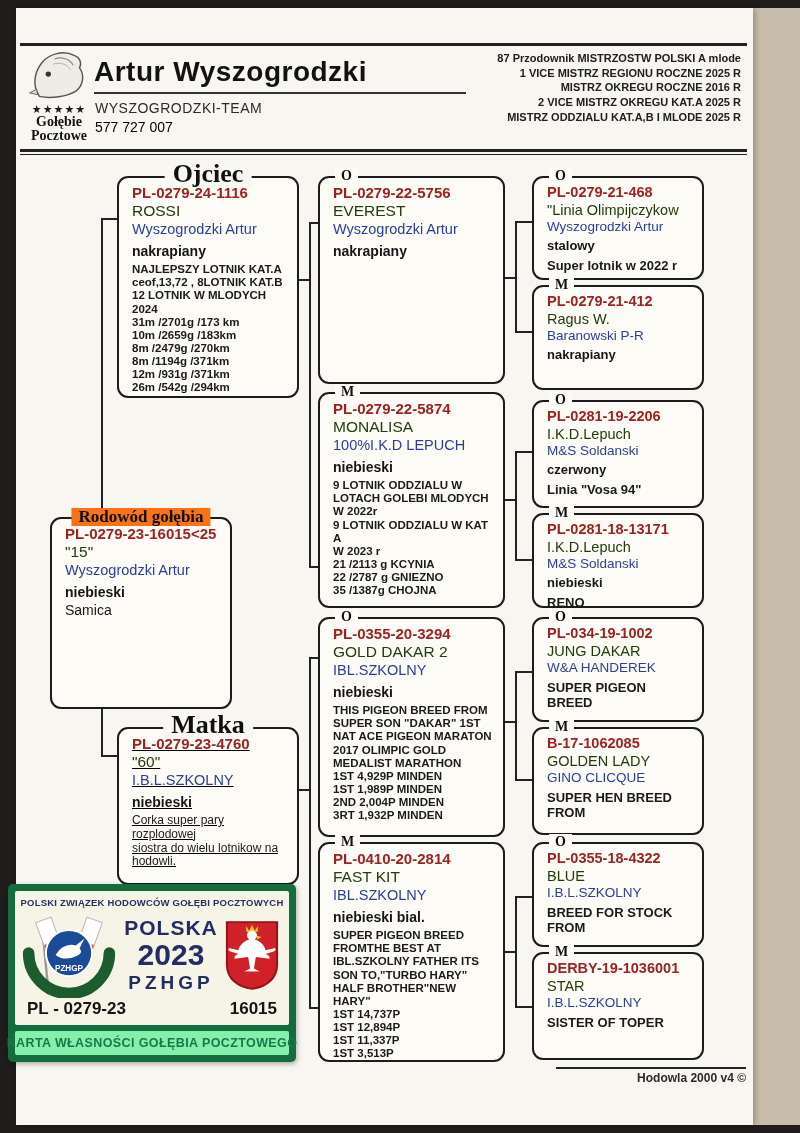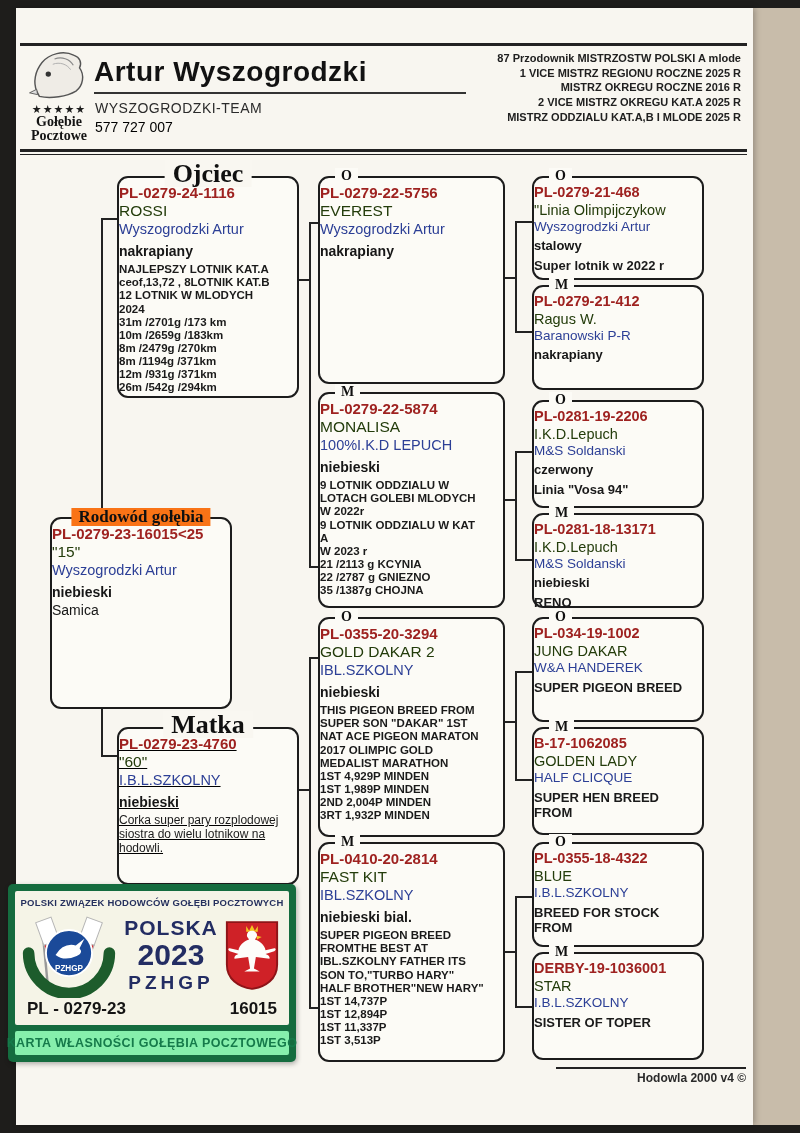--- a/index.html
+++ b/index.html
@@ -10,21 +10,21 @@
   .rule{position:absolute;background:#222;}
   
   .h-name{position:absolute;left:94px;top:56px;width:372px;font-size:28px;font-weight:bold;color:#121212;letter-spacing:.5px;border-bottom:2.5px solid #333;padding-bottom:4px;}
   .h-team{position:absolute;left:95px;top:100px;font-size:14px;color:#2b2b2b;letter-spacing:.5px;}
   .h-phone{position:absolute;left:95px;top:119px;font-size:14px;color:#000000;}
   .ach{position:absolute;right:59px;top:51px;text-align:right;font-size:11px;font-weight:bold;color:#202020;line-height:14.7px;}
   .logo{position:absolute;left:20px;top:50px;width:78px;text-align:center;}
   .logo-stars{font-size:11px;letter-spacing:1px;color:#1d1d1d;line-height:11px;}
   .logo-txt{font-family:"Liberation Serif",serif;font-weight:bold;font-size:14px;line-height:14px;color:#141414;}
   
-  .pbox{position:absolute;background:#fcfbf6;border:2.2px solid #1c1c1c;border-radius:11px;padding:5px 8px 4px 0;box-sizing:border-box;display:flex;flex-direction:column;z-index:2;}
+  .pbox{position:absolute;background:#fcfbf6;border:2.2px solid #1c1c1c;border-radius:11px;padding:5px 8px 4px 13px;box-sizing:border-box;display:flex;flex-direction:column;z-index:2;}
   .tag-big{position:absolute;top:-18px;left:50%;transform:translateX(-50%);background:#f9f7f1;padding:0 8px;font-family:"Liberation Serif",serif;font-weight:bold;font-size:26px;line-height:1.05;white-space:nowrap;color:#101010;}
   .tag-mid{position:absolute;top:-11px;left:50%;transform:translateX(-50%);background:#f97316;padding:0 7px;font-family:"Liberation Serif",serif;font-weight:bold;font-size:17px;line-height:1.05;white-space:nowrap;color:#101010;}
   .tag-sm{position:absolute;top:-10px;left:15px;background:#fcfbf6;padding:0 6px;font-family:"Liberation Serif",serif;font-weight:bold;font-size:14px;line-height:1.1;color:#101010;}
   .ring{font-weight:bold;font-size:15px;color:#9e2220;line-height:1.28;white-space:nowrap;}
   .pname{font-size:15.5px;color:#233c0b;line-height:1.22;white-space:nowrap;}
   .owner{font-size:14.5px;color:#2c3f96;line-height:1.24;white-space:nowrap;}
   .pcolor{font-size:14px;font-weight:bold;color:#161616;margin-top:3px;line-height:1.3;}
   .notes{font-size:11.5px;font-weight:bold;line-height:1.14;margin-top:3px;white-space:pre-line;color:#1a1a1a;}
   .sm .ring{font-size:14.5px;}
   .sm .pname{font-size:14.5px;}
@@ -250,21 +250,21 @@
     <div class="ring">PL-034-19-1002</div>
     <div class="pname">JUNG DAKAR</div>
     <div class="owner">W&amp;A HANDEREK</div>
     <div class="notes note-bottom">SUPER PIGEON BREED</div>
   </div>
 
   <div class="pbox sm" style="left:532px;top:727px;width:172px;height:108px;">
     <div class="tag-sm">M</div>
     <div class="ring">B-17-1062085</div>
     <div class="pname">GOLDEN LADY</div>
-    <div class="owner">HALF CLICQUE</div>
+    <div class="owner">GINO CLICQUE</div>
     <div class="notes note-bottom">SUPER HEN BREED FROM</div>
   </div>
 
   <div class="pbox sm" style="left:532px;top:842px;width:172px;height:105px;">
     <div class="tag-sm">O</div>
     <div class="ring">PL-0355-18-4322</div>
     <div class="pname">BLUE</div>
     <div class="owner">I.B.L.SZKOLNY</div>
     <div class="notes note-bottom">BREED FOR STOCK FROM</div>
   </div>

